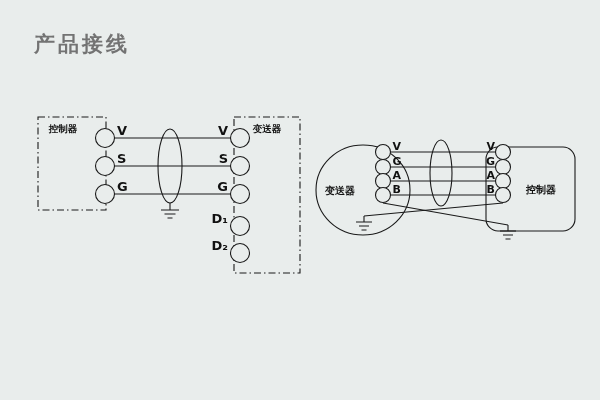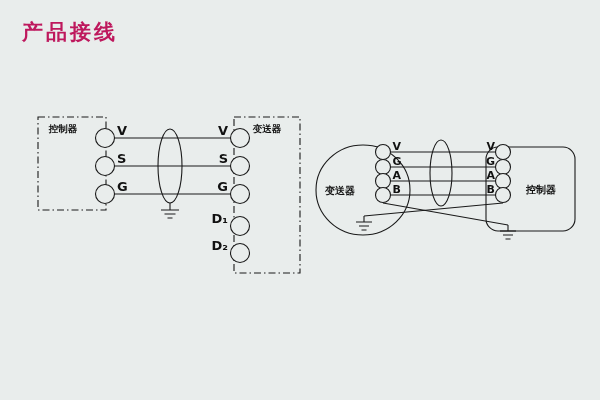--- a/index.html
+++ b/index.html
@@ -10,23 +10,23 @@
     background: #e9edec;
     font-family: "DejaVu Sans", "Liberation Sans", sans-serif;
     overflow: hidden;
   }
   .title {
     position: absolute;
     left: 22px;
     top: 18px;
     font-size: 21px;
     font-weight: bold;
-    color: #be185d;
+    color: #737373;
     letter-spacing: 3px;
-    margin: 0;
+    margin: 12px;
   }
   svg { position: absolute; left: 0; top: 0; }
   .ln { stroke: #1a1a1a; stroke-width: 1.1; fill: none; }
   .dashdot { stroke-dasharray: 7 3 1.5 3; }
   .term { fill: #e9edec; stroke: #1a1a1a; stroke-width: 1.1; }
   .lbl { fill: #111; font-weight: bold; }
   .t13 { font-size: 13px; }
   .t11 { font-size: 11px; }
   .t10 { font-size: 10px; }
   .box-lbl { font-size: 9.5px; }

